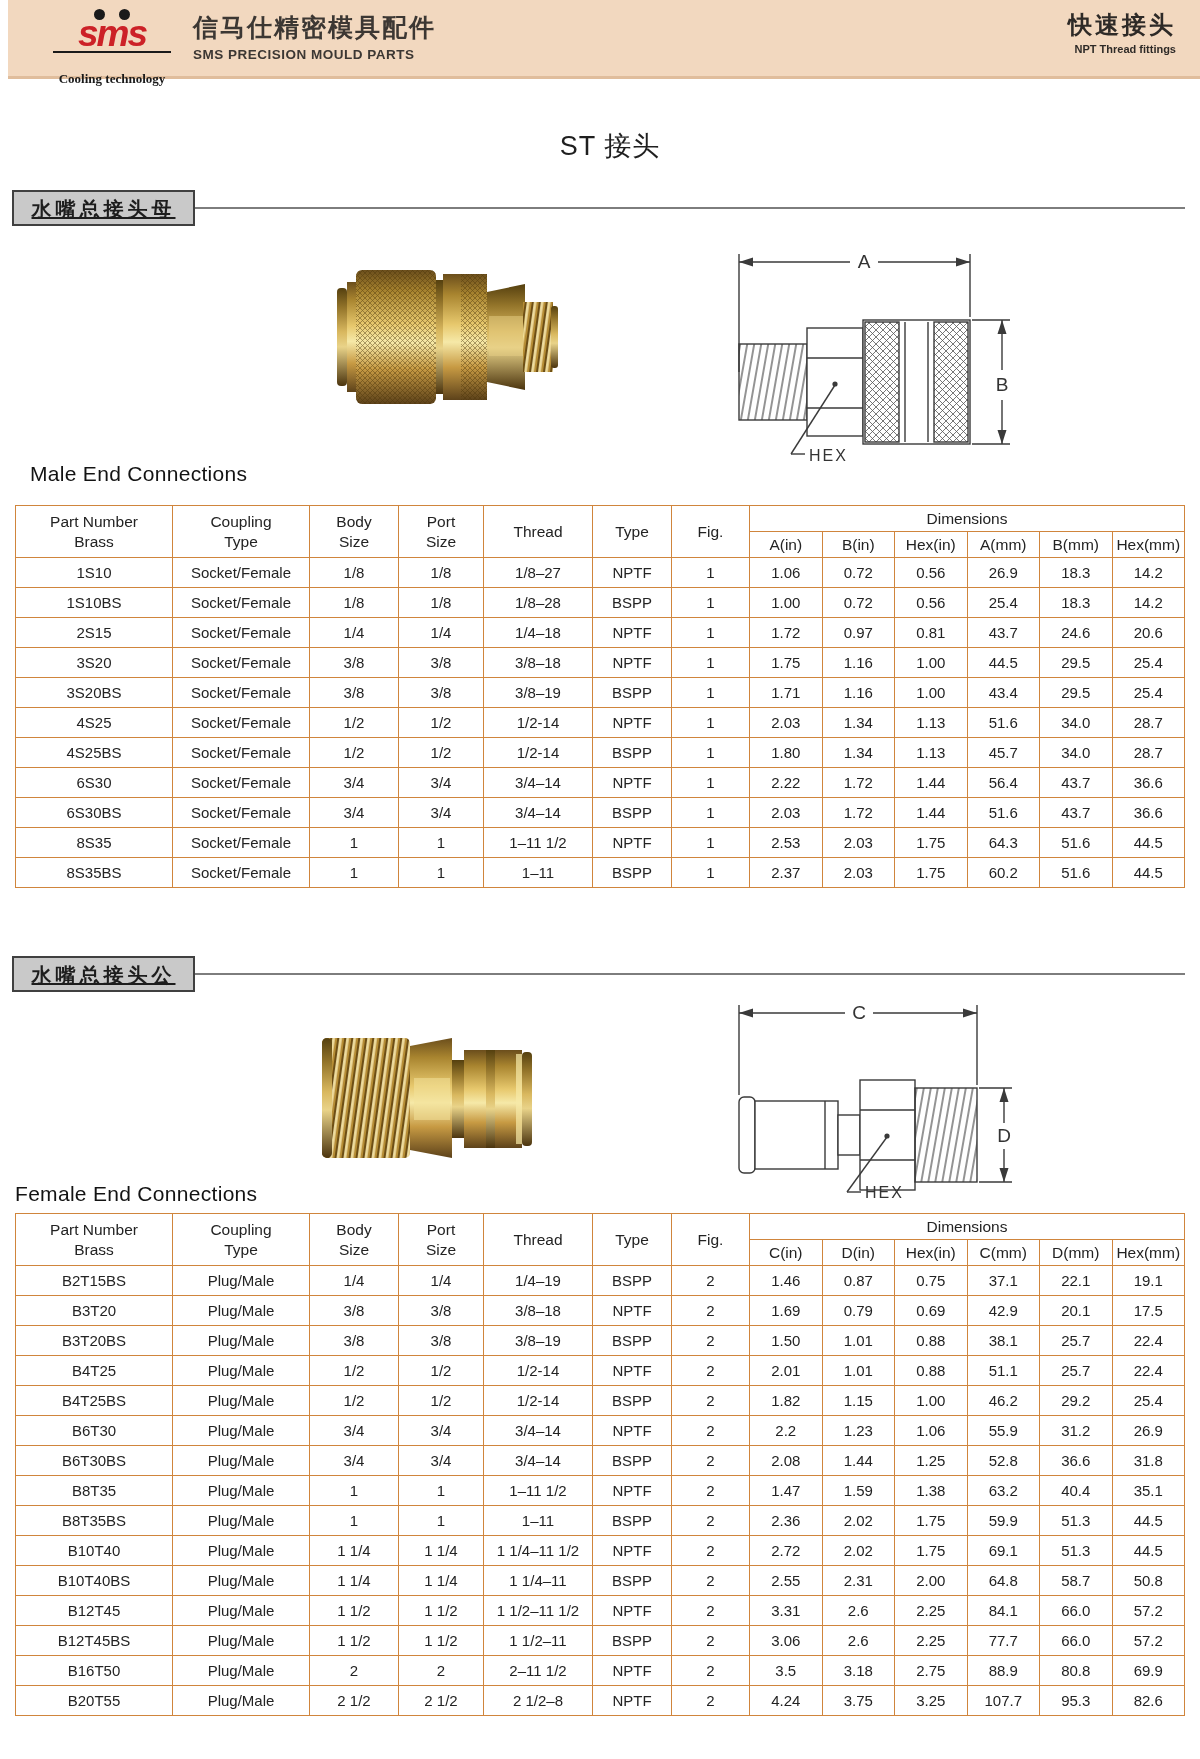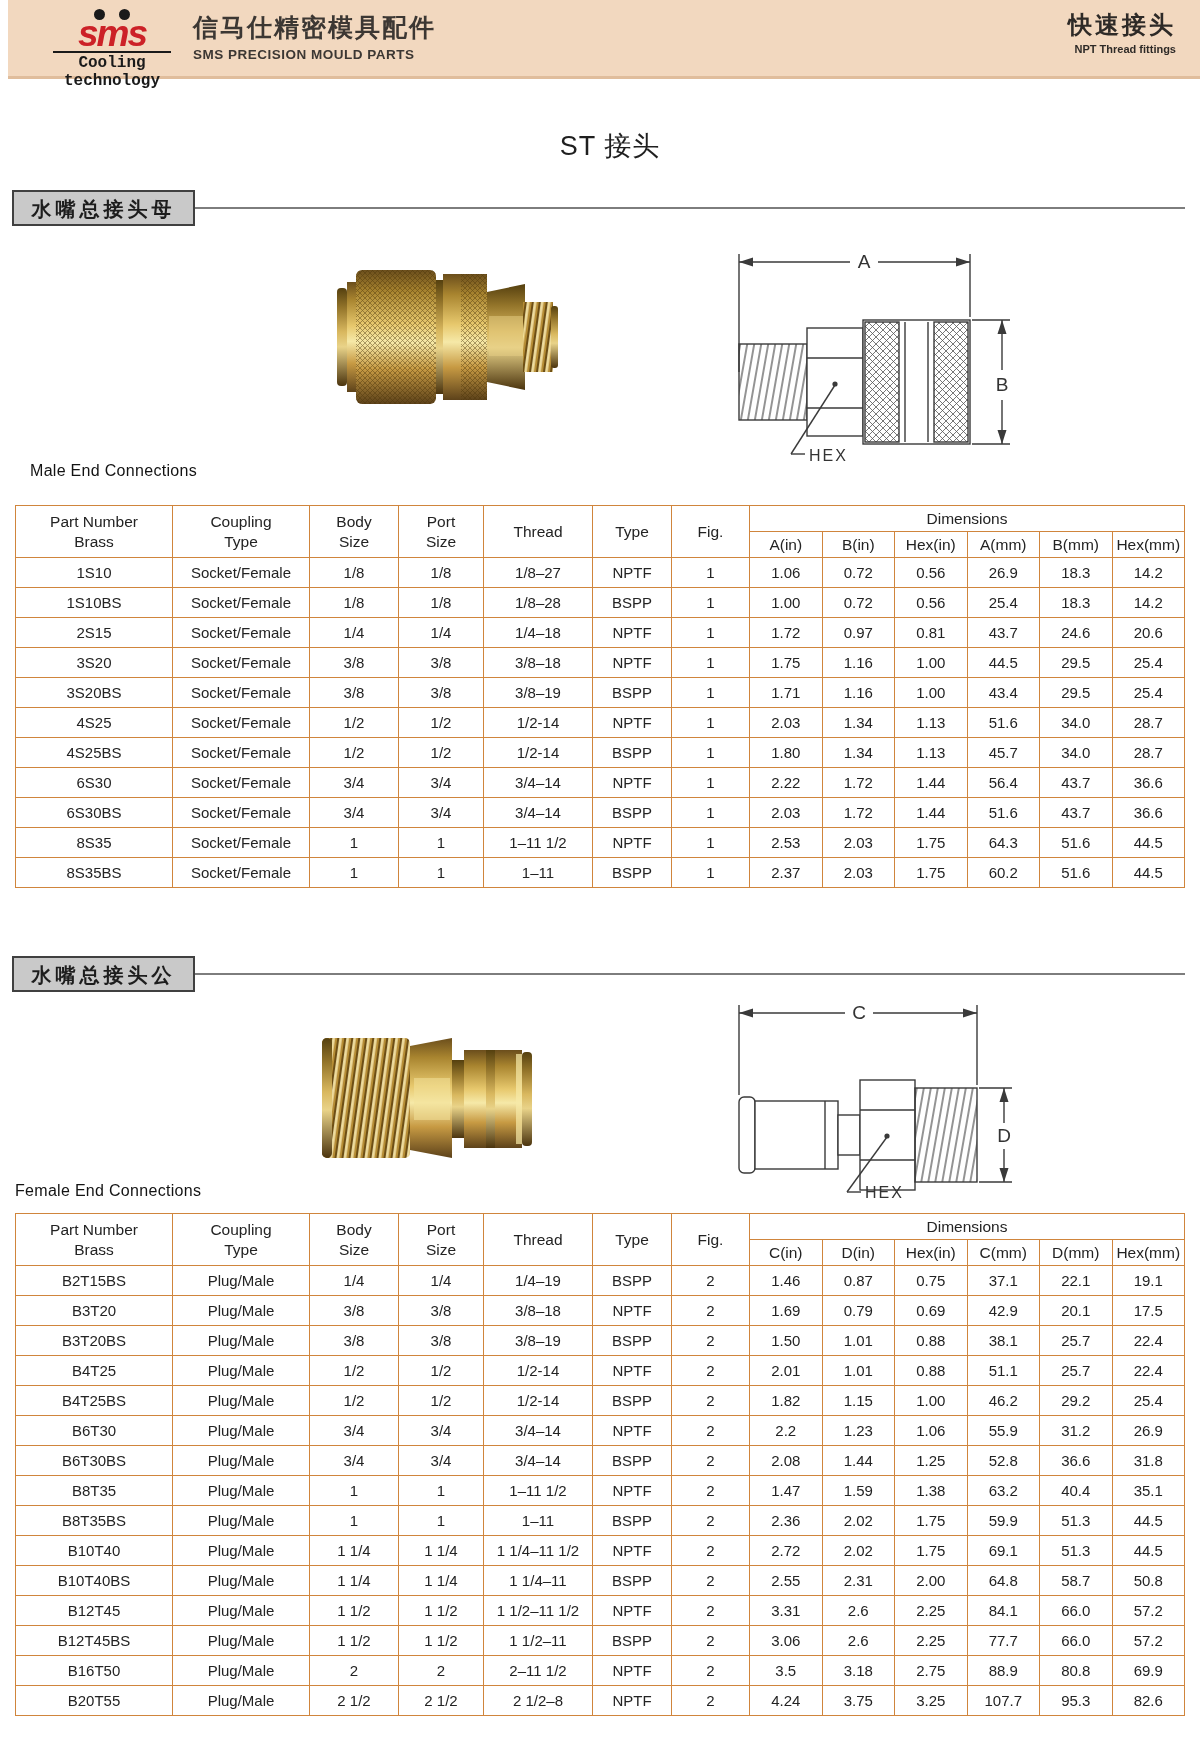--- a/index.html
+++ b/index.html
@@ -7,40 +7,40 @@
         font-family:"Liberation Sans",sans-serif;color:#222;overflow:hidden;}
 
   
   .band{position:absolute;left:8px;top:0;width:1200px;height:76px;background:#f2d8bf;
         border-bottom:3px solid #e0bd9c;}
   .logo{position:absolute;left:45px;top:6px;width:118px;text-align:center;}
   .logo-dots{height:13px;}
   .logo-dots span{display:inline-block;width:11px;height:11px;border-radius:50%;background:#1a1a1a;margin:0 7px;}
   .logo-word{font-style:italic;font-weight:900;font-size:37px;line-height:30px;color:#cc2127;
              letter-spacing:-2px;border-bottom:2px solid #1a1a1a;padding-bottom:2px;}
-  .logo-tag{font-family:Liberation Mono, monospace;font-weight:700;font-size:16px;color:#1a1a1a;margin-top:1px;}
+  .logo-tag{font-family:Liberation Serif, serif;font-weight:700;font-size:13px;color:#1a1a1a;margin-top:18px;}
   .company{position:absolute;left:185px;top:11px;}
   .company-cn{font-size:25px;font-weight:700;color:#3c3733;letter-spacing:2px;text-align:right;}
   .company-en{font-size:13.5px;font-weight:700;color:#3c3733;margin-top:3px;letter-spacing:.5px;}
   .hdr-right{position:absolute;right:32px;top:9px;text-align:right;}
   .hdr-cat-cn{font-size:24px;font-weight:700;color:#2e2a27;letter-spacing:3px;}
   .hdr-cat-en{font-size:11px;font-weight:700;color:#2e2a27;margin-top:2px;}
 
   
   .page-title{position:absolute;left:10px;top:128px;width:1200px;text-align:center;
               font-size:27px;font-weight:500;color:#1f1f1f;letter-spacing:1px;}
 
   
   .sec-tab{position:absolute;left:12px;width:183px;height:36px;line-height:34px;
            background:#c9c9c9;border:2px solid #404040;box-sizing:border-box;text-align:center;
-           font-size:20px;font-weight:700;color:#1d1d1d;letter-spacing:4px;}
+           font-size:20px;font-weight:700;color:#1d1d1d;letter-spacing:4px;text-decoration:underline;}
   .sec-rule{position:absolute;height:2px;background:#7d7d7d;}
 
   
-  .conn-heading{position:absolute;font-size:16px;font-weight:500;color:#131313;letter-spacing:.3px;}
+  .conn-heading{position:absolute;font-size:21px;font-weight:500;color:#131313;letter-spacing:.3px;}
 
   
   .spec-table{position:absolute;left:15px;border-collapse:collapse;table-layout:fixed;width:1170px;
               background:#fff;font-size:15px;color:#232323;}
   .spec-table th,.spec-table td{border:1.5px solid #d0853c;text-align:center;vertical-align:middle;
               padding:0 2px;overflow:hidden;white-space:nowrap;}
   .spec-table thead th{font-weight:400;font-size:15.5px;line-height:1.25;height:25px;}
   .spec-table tbody td{height:29px;}
   .spec-table thead tr:first-child th:nth-child(1){width:152px;}
   .spec-table thead tr:first-child th:nth-child(2){width:132px;}

